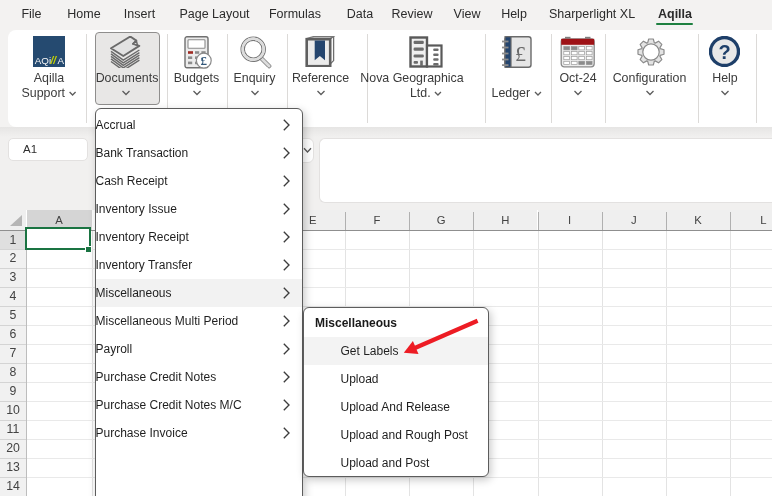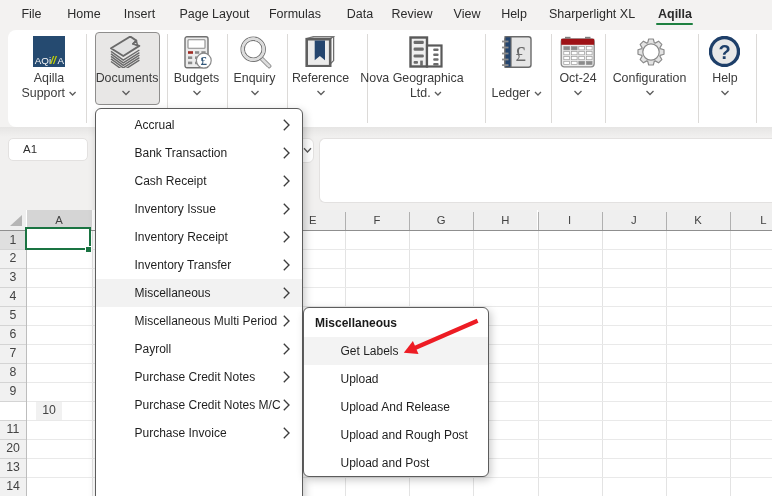--- a/index.html
+++ b/index.html
@@ -37,21 +37,21 @@
 .gvl { position:absolute; width:1px; background:#e3e3e3; }
 .ghl { position:absolute; left:27px; height:1px; background:#e9e9e9; width:745px; }
 .rowsep { position:absolute; left:0; width:26px; height:1px; background:#d4d4d4; }
 
 
 #sel { position:absolute; left:24.5px; top:17.3px; width:66.8px; height:22.5px; border:2.4px solid #1a7442; background:#fff; }
 #handle { position:absolute; left:85.2px; top:36px; width:6.6px; height:6.6px; background:#1a7442; border:1px solid #fff; }
 
 
 #menu { left:94.5px; top:107.5px; width:208px; height:400px; background:#fff; border:1px solid #5c5c5c; border-radius:6px; box-shadow:2px 3px 8px rgba(0,0,0,0.22); z-index:5; padding-top:2.5px; }
-.mi { position:relative; height:28px; line-height:28px; padding-left:39px; font-size:12px; color:#1f1f1f; white-space:nowrap; }
+.mi { position:relative; height:28px; line-height:28px; font-size:12px; color:#1f1f1f; white-space:nowrap; }
 .mi.hl { background:#f2f2f2; }
 .mi svg { position:absolute; right:12px; top:8px; }
 #submenu { left:302.5px; top:307px; width:186px; height:169.5px; background:#fff; border:1px solid #5c5c5c; border-radius:6px; box-shadow:2px 3px 8px rgba(0,0,0,0.22); z-index:6; }
 #smtitle { height:29px; line-height:30px; padding-left:11.5px; font-size:12px; font-weight:bold; color:#1a1a1a; }
 .smi { height:28px; line-height:28px; padding-left:37px; font-size:12px; color:#1f1f1f; white-space:nowrap; }
 .smi.hl { background:#f3f3f3; }
 
 #arrow { position:absolute; left:395px; top:310px; z-index:9; }
 </style>
 </head>
@@ -295,21 +295,21 @@
 
   <div class="rowh" style="top:20.5px; height:18.5px; line-height:18.5px; background:#dfdfdf;">1</div>
   <div class="rowh" style="top:39px; height:19px; line-height:19px;">2</div>
   <div class="rowh" style="top:58px; height:19px; line-height:19px;">3</div>
   <div class="rowh" style="top:77px; height:19px; line-height:19px;">4</div>
   <div class="rowh" style="top:96px; height:19px; line-height:19px;">5</div>
   <div class="rowh" style="top:115px; height:19px; line-height:19px;">6</div>
   <div class="rowh" style="top:134px; height:19px; line-height:19px;">7</div>
   <div class="rowh" style="top:153px; height:19px; line-height:19px;">8</div>
   <div class="rowh" style="top:172px; height:19px; line-height:19px;">9</div>
-  <div class="rowh" style="top:191px; height:19px; line-height:19px;margin-left:36px;">10</div>
+  <div class="rowh" style="top:191px; height:19px; line-height:19px;">10</div>
   <div class="rowh" style="top:210px; height:19px; line-height:19px;">11</div>
   <div class="rowh" style="top:229px; height:19px; line-height:19px;">20</div>
   <div class="rowh" style="top:248px; height:19px; line-height:19px;">13</div>
   <div class="rowh" style="top:267px; height:19px; line-height:19px;">14</div>
   <div class="rowsep" style="top:39px"></div>
   <div class="rowsep" style="top:58px"></div>
   <div class="rowsep" style="top:77px"></div>
   <div class="rowsep" style="top:96px"></div>
   <div class="rowsep" style="top:115px"></div>
   <div class="rowsep" style="top:134px"></div>

